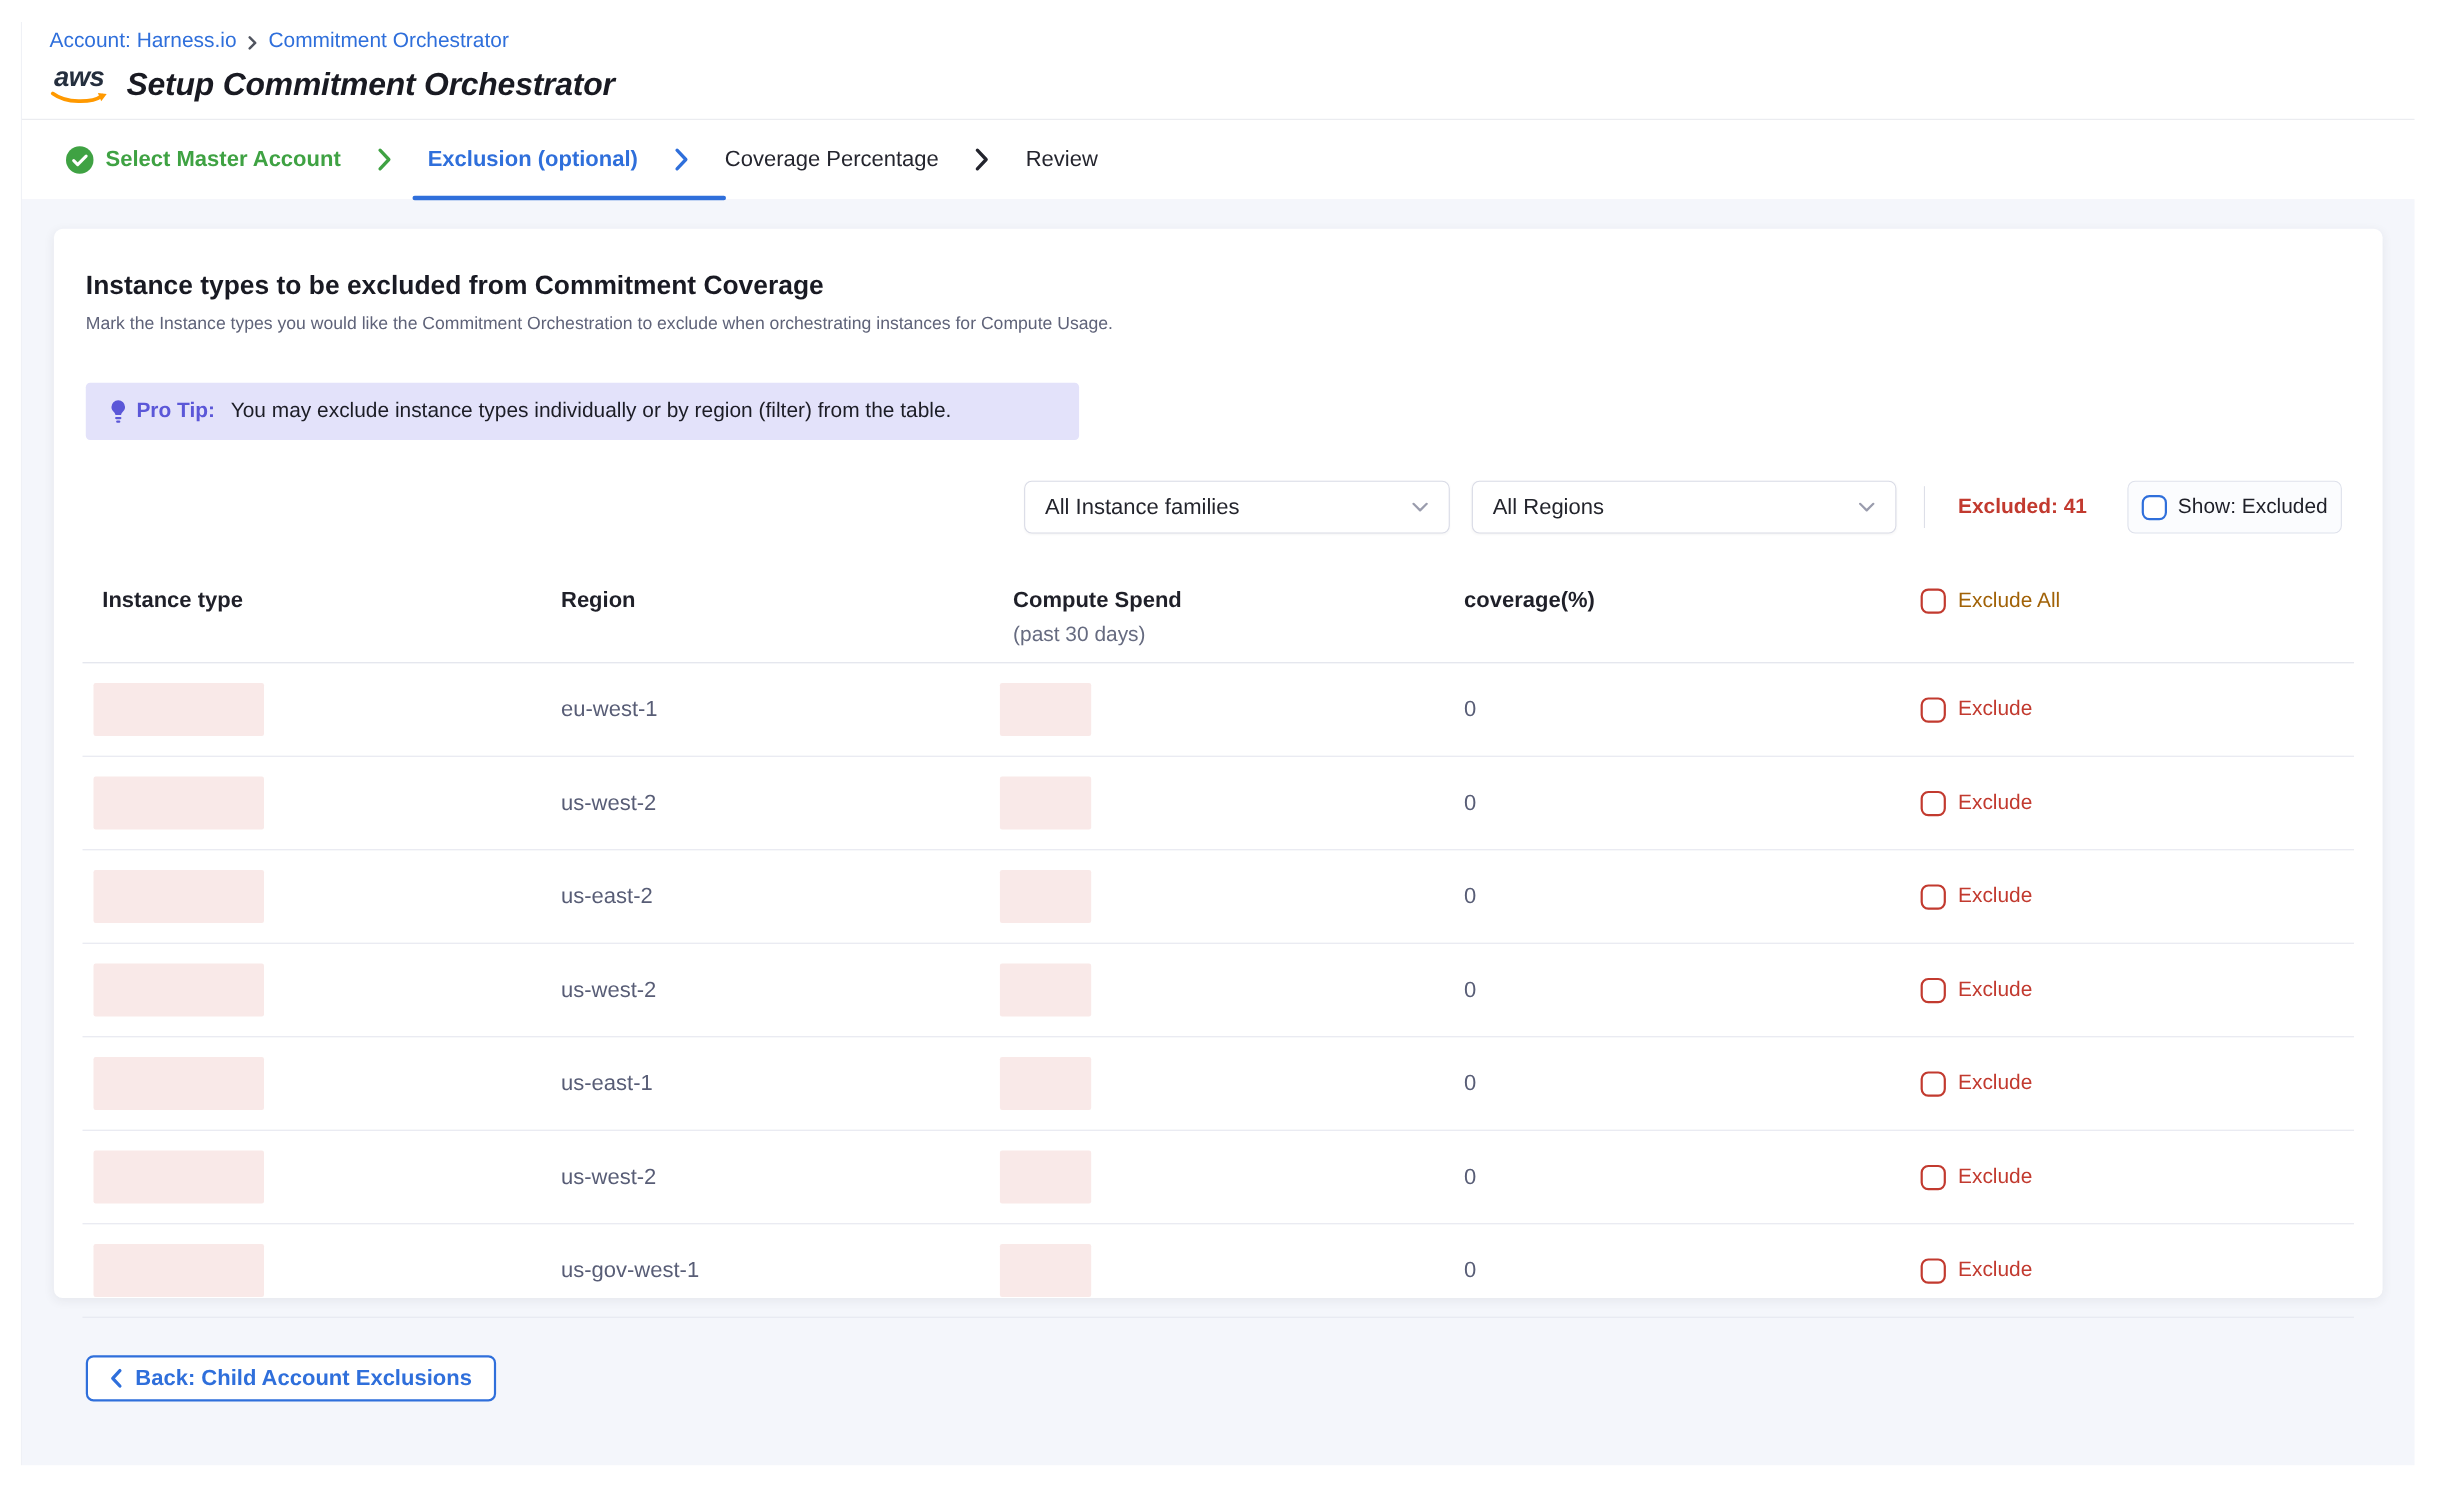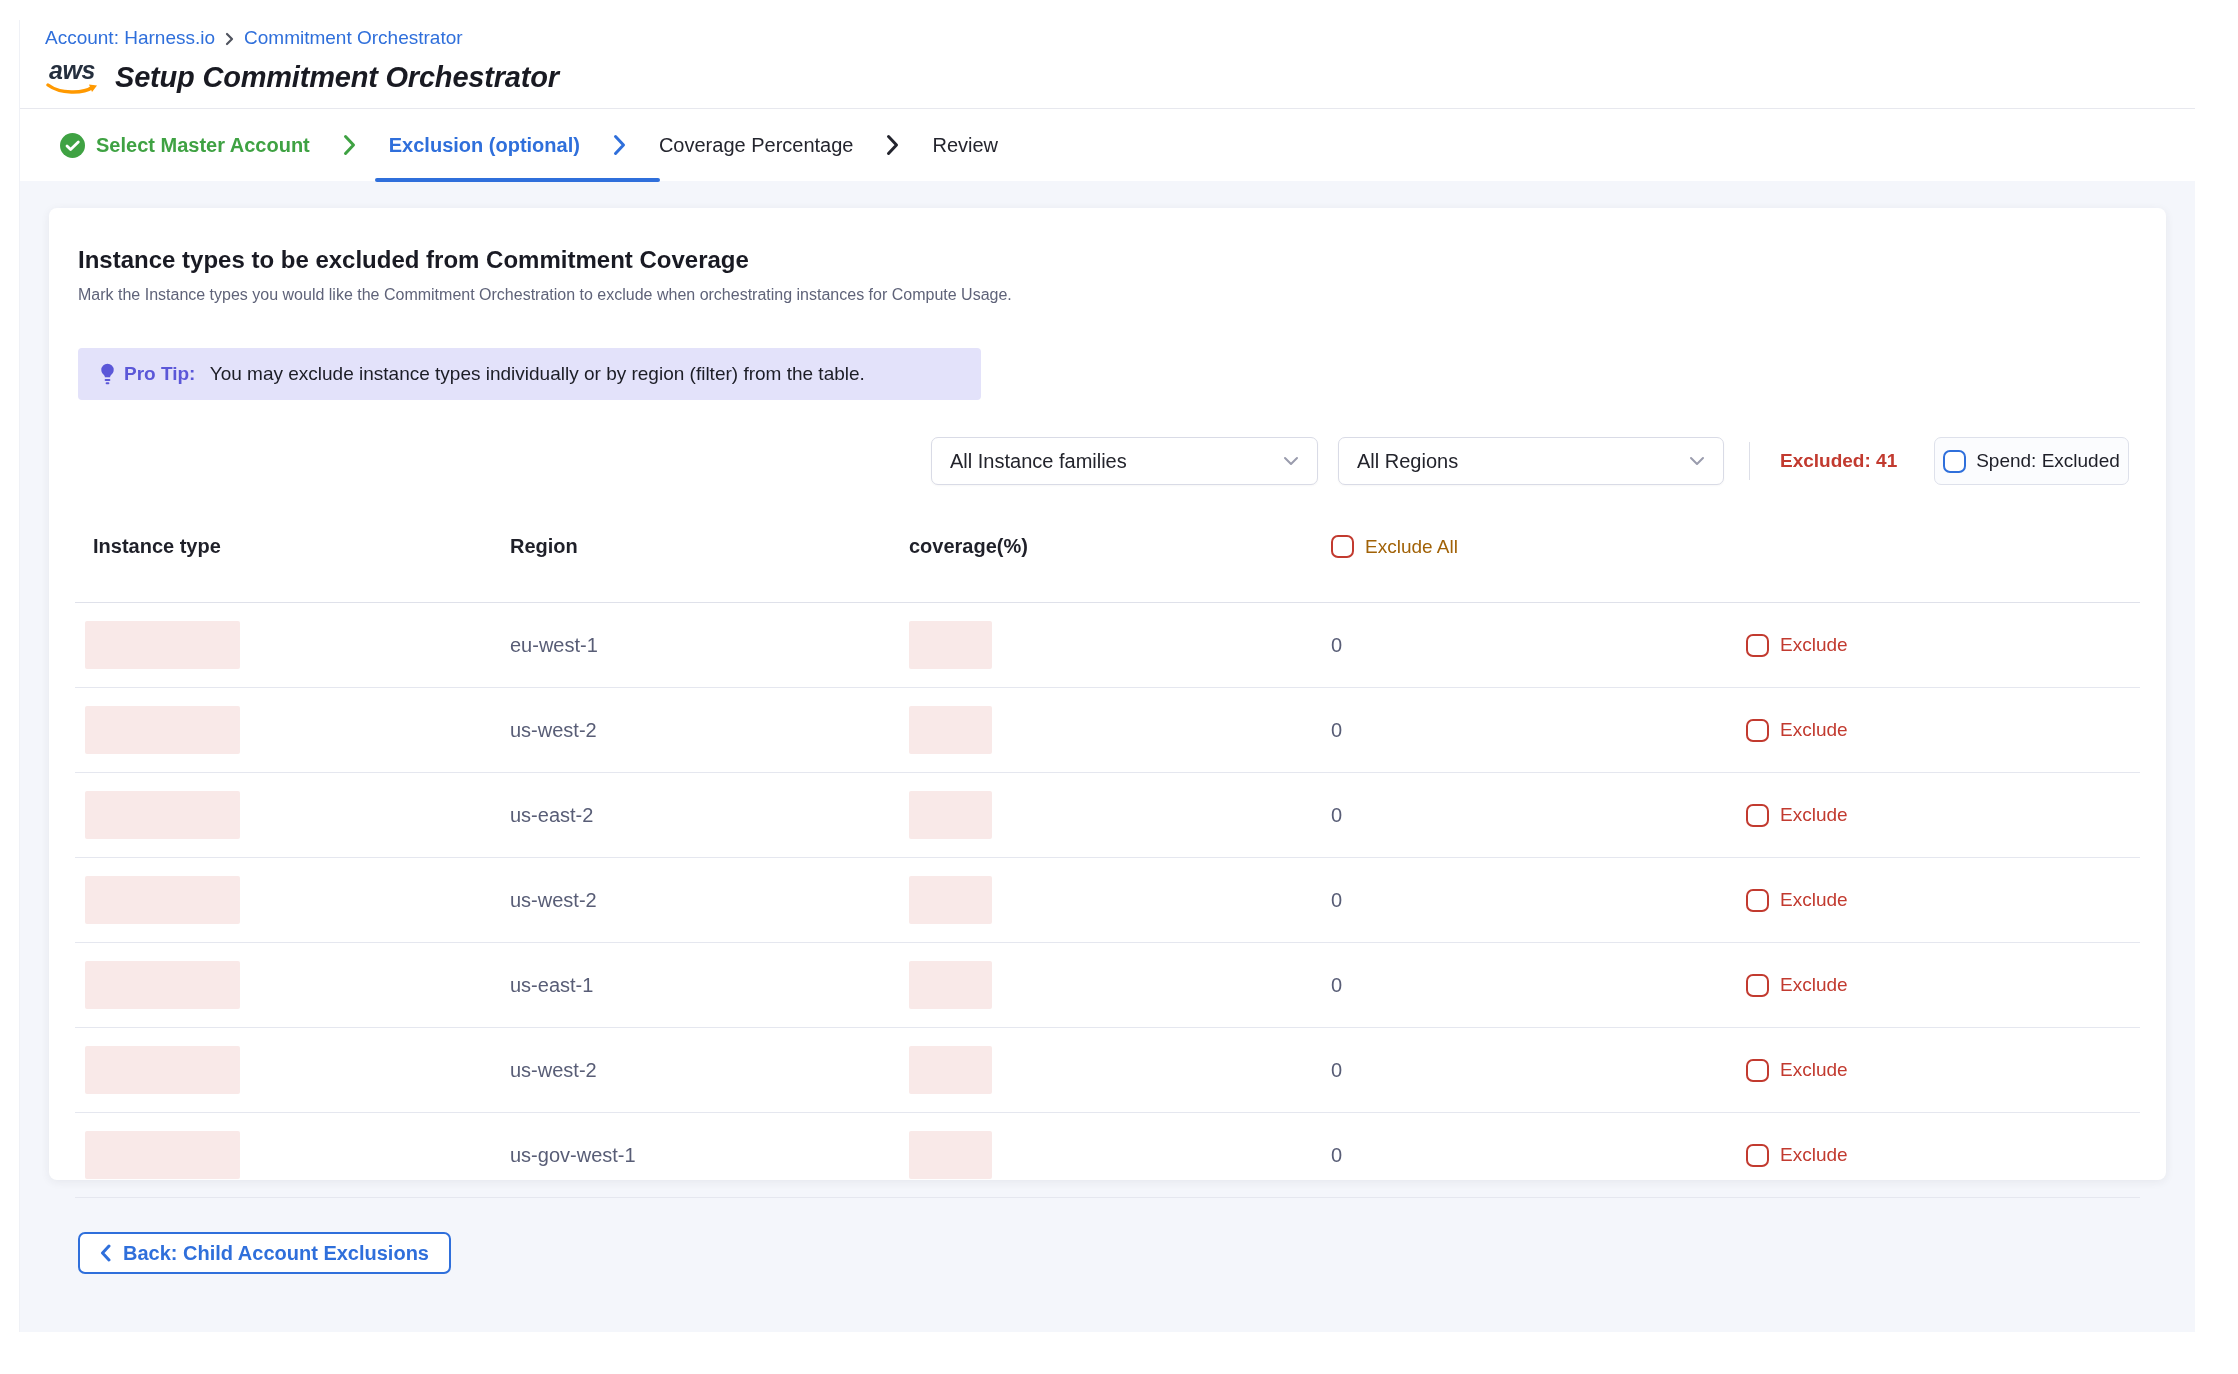--- a/index.html
+++ b/index.html
@@ -180,28 +180,32 @@
           <span class="dd-caret">
             <svg width="16" height="10" viewBox="0 0 16 10">
                 <path d="M2 2 L8 8 L14 2" stroke="#9A9CAD" stroke-width="2" fill="none" stroke-linecap="round" stroke-linejoin="round"></path>
               </svg>
           </span>
         </div>
         <div class="v-divider"></div>
         <span class="excluded-count">Excluded: 41</span>
         <div class="show-excluded">
           <span class="checkbox blue"></span>
-          <span class="show-excluded-label">Spend: Excluded</span>
+          <span class="show-excluded-label">Show: Excluded</span>
         </div>
       </div>
 
       <div class="table">
         <div class="tgrid thead">
           <div class="th th-instance">Instance type</div>
           <div class="th">Region</div>
+          <div class="th th-spend">
+            <span>Compute Spend</span>
+            <span class="th-sub">(past 30 days)</span>
+          </div>
           <div class="th">coverage(%)</div>
           <div class="th th-exclude-all">
             <span class="checkbox red"></span>
             <span class="lbl">Exclude All</span>
           </div>
         </div>
 
         <div class="tgrid trow">
           <div>
               <div class="redact name"></div>

